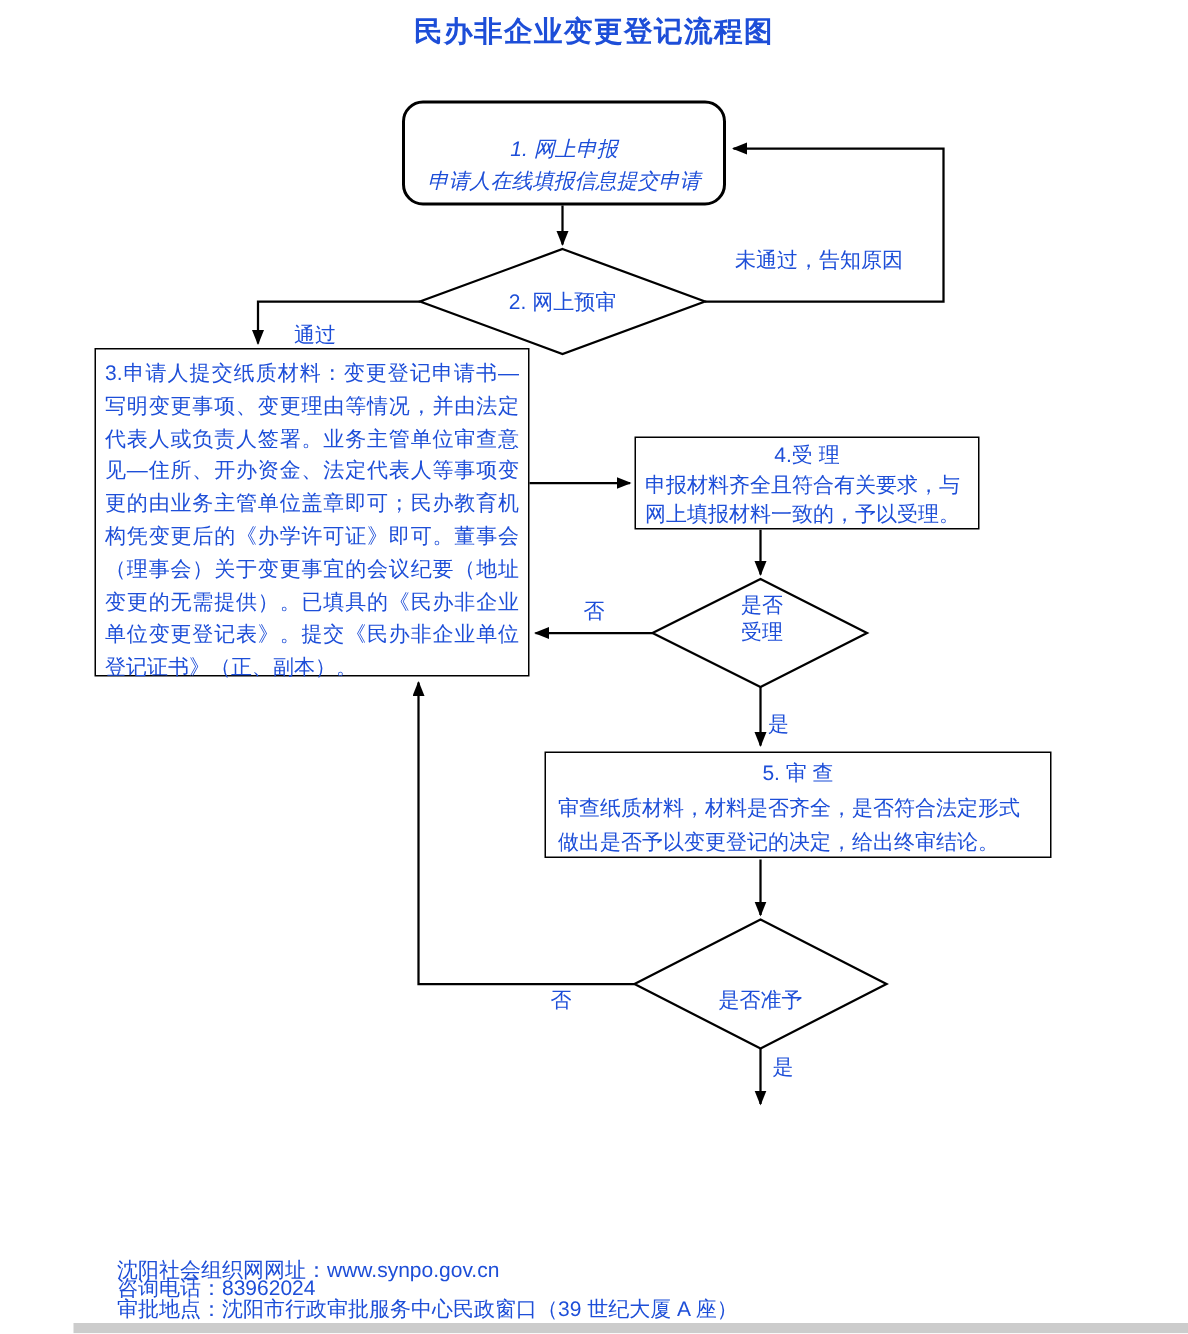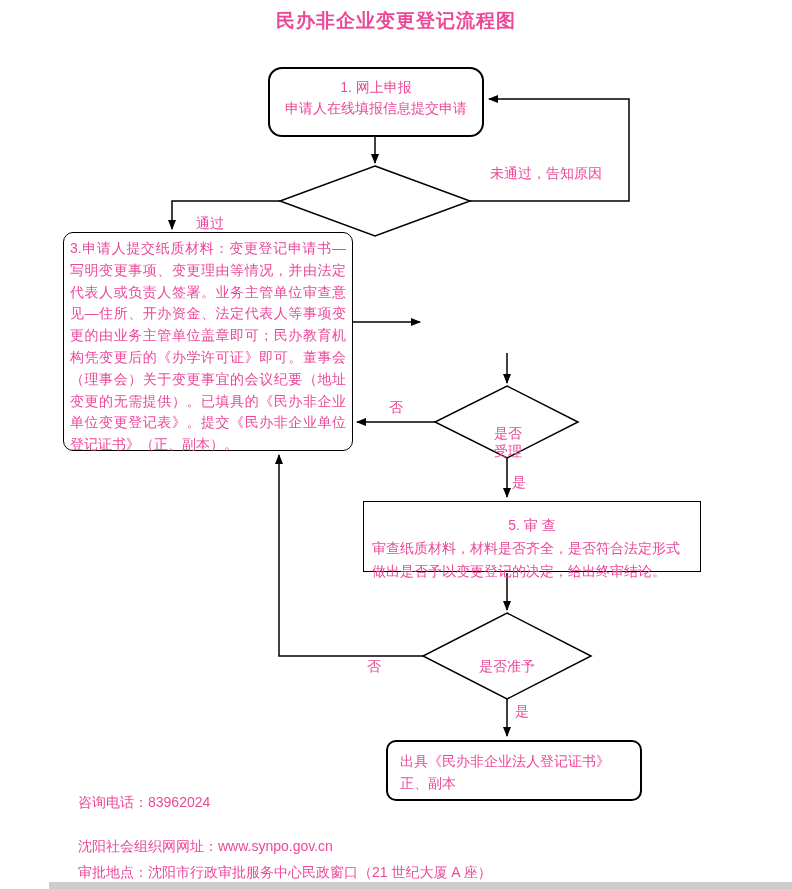--- a/index.html
+++ b/index.html
@@ -1,40 +1,40 @@
 <!DOCTYPE html>
 <html><head>
 <meta charset="utf-8">
 <style>
   html,body{margin:0;padding:0;background:#fff;}
   .canvas{
     position:relative;width:792px;height:889px;background:#ffffff;
-    font-family:"Liberation Sans","DejaVu Sans",sans-serif;color:#ec4899;
+    font-family:"Liberation Sans","DejaVu Sans",sans-serif;color:#1d4ed8;
     overflow:hidden;
   }
   .title{
     position:absolute;top:8px;left:0;width:100%;text-align:center;
     font-size:19px;font-weight:700;letter-spacing:1px;
   }
   svg.connectors{position:absolute;left:0;top:0;z-index:1;}
   .node{
     position:absolute;z-index:2;background:#fff;border:1.5px solid #000;
     font-size:14px;box-sizing:border-box;line-height:21px;
   }
   .rounded{border-radius:14px;border-width:2px;}
   .centered{text-align:center;}
   .lbl{position:absolute;z-index:3;font-size:14px;white-space:nowrap;}
   .dtext{position:absolute;z-index:3;font-size:14px;text-align:center;}
   .node .head{display:block;text-align:center;}
   .node .body{display:block;text-align:left;}
-  #box3{padding:5px 6px 0 6px;line-height:21.8px;text-align:justify;border-radius:10px;}
-  #box1{padding-top:8px;}
+  #box3{padding:5px 6px 0 6px;line-height:21.8px;text-align:justify;}
+  #box1{padding-top:20px;font-style:italic;}
   #box4{line-height:19.5px;padding-top:2px;}
   #box4 .body{padding:0 6px;}
-  #box5{line-height:23px;padding-top:12px;}
+  #box5{line-height:23px;padding-top:2px;}
   #box5 .body{padding:0 8px;}
   #result{padding:8px 10px 0 12px;line-height:22px;border-radius:10px;}
   .footer-line{position:absolute;left:78px;z-index:2;font-size:14px;white-space:nowrap;}
   .bottom-strip{position:absolute;left:49px;top:882px;width:743px;height:7px;background:#ccc;z-index:2;}
 </style>
 </head>
 <body>
 
 <div class="canvas">
 
@@ -73,44 +73,48 @@
       <polygon points="507,386 578,422 507,458 435,422"></polygon>
       <polygon points="507,613 591,656 507,699 423,656"></polygon>
     </g>
   </svg>
 
   <div id="box1" class="node rounded centered" style="left:268px;top:67px;width:216px;height:70px;">
     <span class="head">1. 网上申报</span>
     <span class="head">申请人在线填报信息提交申请</span>
   </div>
 
+  <div class="dtext" style="left:285px;top:193px;width:180px;">2. 网上预审</div>
 
   <div id="box3" class="node" style="left:63px;top:232px;width:290px;height:219px;">3.申请人提交纸质材料：变更登记申请书—写明变更事项、变更理由等情况，并由法定代表人或负责人签署。业务主管单位审查意见—住所、开办资金、法定代表人等事项变更的由业务主管单位盖章即可；民办教育机构凭变更后的《办学许可证》即可。董事会（理事会）关于变更事宜的会议纪要（地址变更的无需提供）。已填具的《民办非企业单位变更登记表》。提交《民办非企业单位登记证书》（正、副本）。</div>
 
+  <div id="box4" class="node" style="left:423px;top:291px;width:230px;height:62px;">
+    <span class="head">4.受 理</span>
+    <span class="body">申报材料齐全且符合有关要求，与网上填报材料一致的，予以受理。</span>
+  </div>
 
-  <div class="dtext" style="left:458px;top:424px;width:100px;line-height:18px;">
+  <div class="dtext" style="left:458px;top:396px;width:100px;line-height:18px;font-family:Liberation Mono, monospace;">
     <span style="display:block">是否</span>
     <span style="display:block">受理</span>
   </div>
 
   <div id="box5" class="node" style="left:363px;top:501px;width:338px;height:71px;">
     <span class="head">5. 审 查</span>
     <span class="body">审查纸质材料，材料是否齐全，是否符合法定形式做出是否予以变更登记的决定，给出终审结论。</span>
   </div>
 
   <div class="dtext" style="left:447px;top:634px;width:120px;margin-top:24px;">是否准予</div>
 
-  <div id="result" class="node rounded" style="left:386px;top:740px;width:256px;height:61px;">出具《民办非企业法人登记证书》正、副本</div>
 
   <div class="lbl" style="left:196px;top:175px;margin-top:40px;">通过</div>
   <div class="lbl" style="left:490px;top:165px;text-align:center;">未通过，告知原因</div>
   <div class="lbl" style="left:389px;top:399px;">否</div>
   <div class="lbl" style="left:512px;top:474px;">是</div>
   <div class="lbl" style="left:367px;top:658px;">否</div>
   <div class="lbl" style="left:515px;top:703px;">是</div>
 
-  <div class="footer-line" style="top:794px;">咨询电话：83962024</div>
+  <div class="footer-line" style="top:850px;">咨询电话：83962024</div>
   <div class="footer-line" style="top:838px;">沈阳社会组织网网址：www.synpo.gov.cn</div>
-  <div class="footer-line" style="top:864px;">审批地点：沈阳市行政审批服务中心民政窗口（21 世纪大厦 A 座）</div>
+  <div class="footer-line" style="top:864px;">审批地点：沈阳市行政审批服务中心民政窗口（39 世纪大厦 A 座）</div>
 
   <div class="bottom-strip"></div>
 
 </div>
 
 </body></html>

